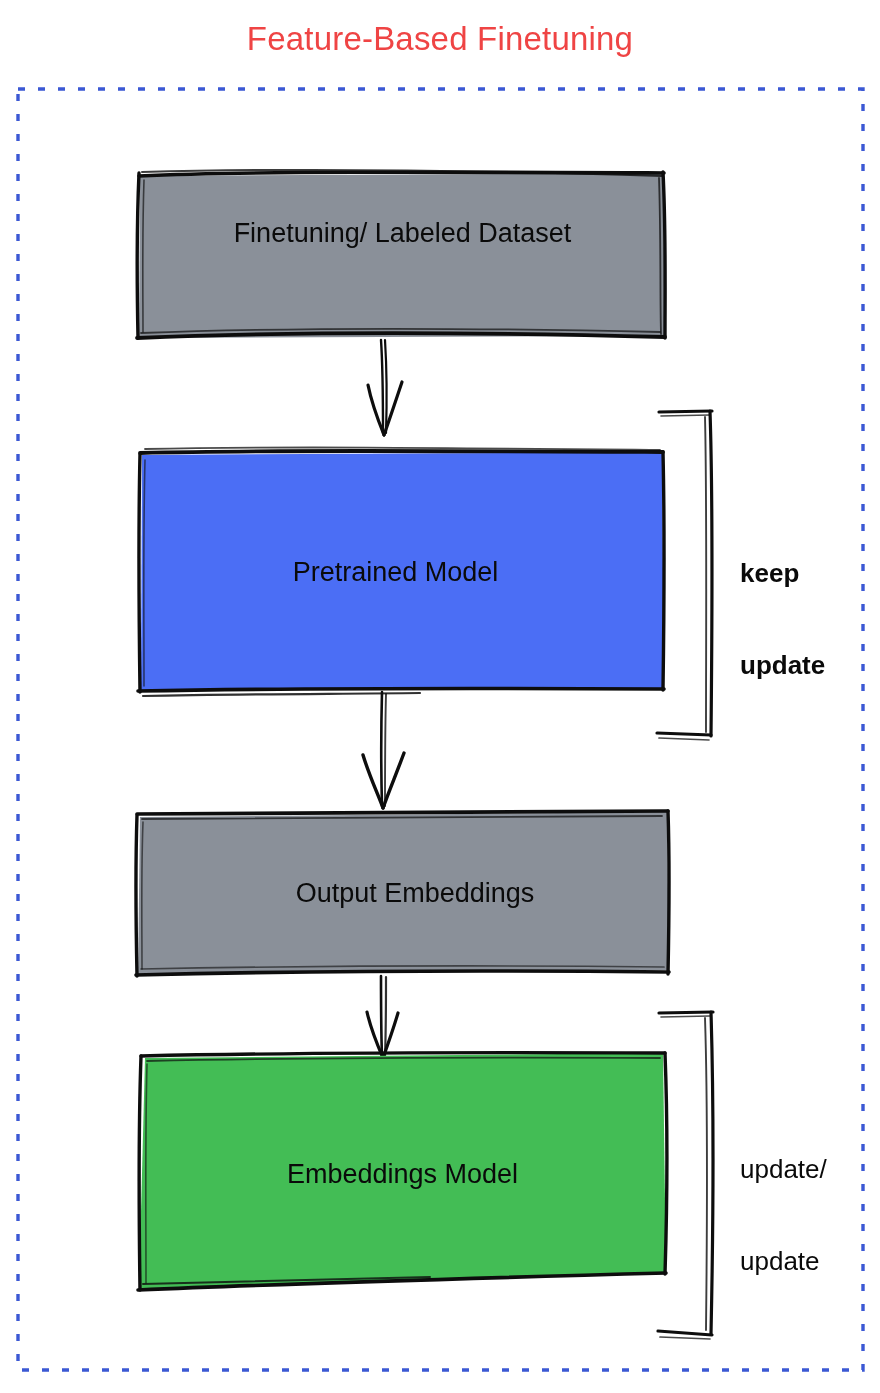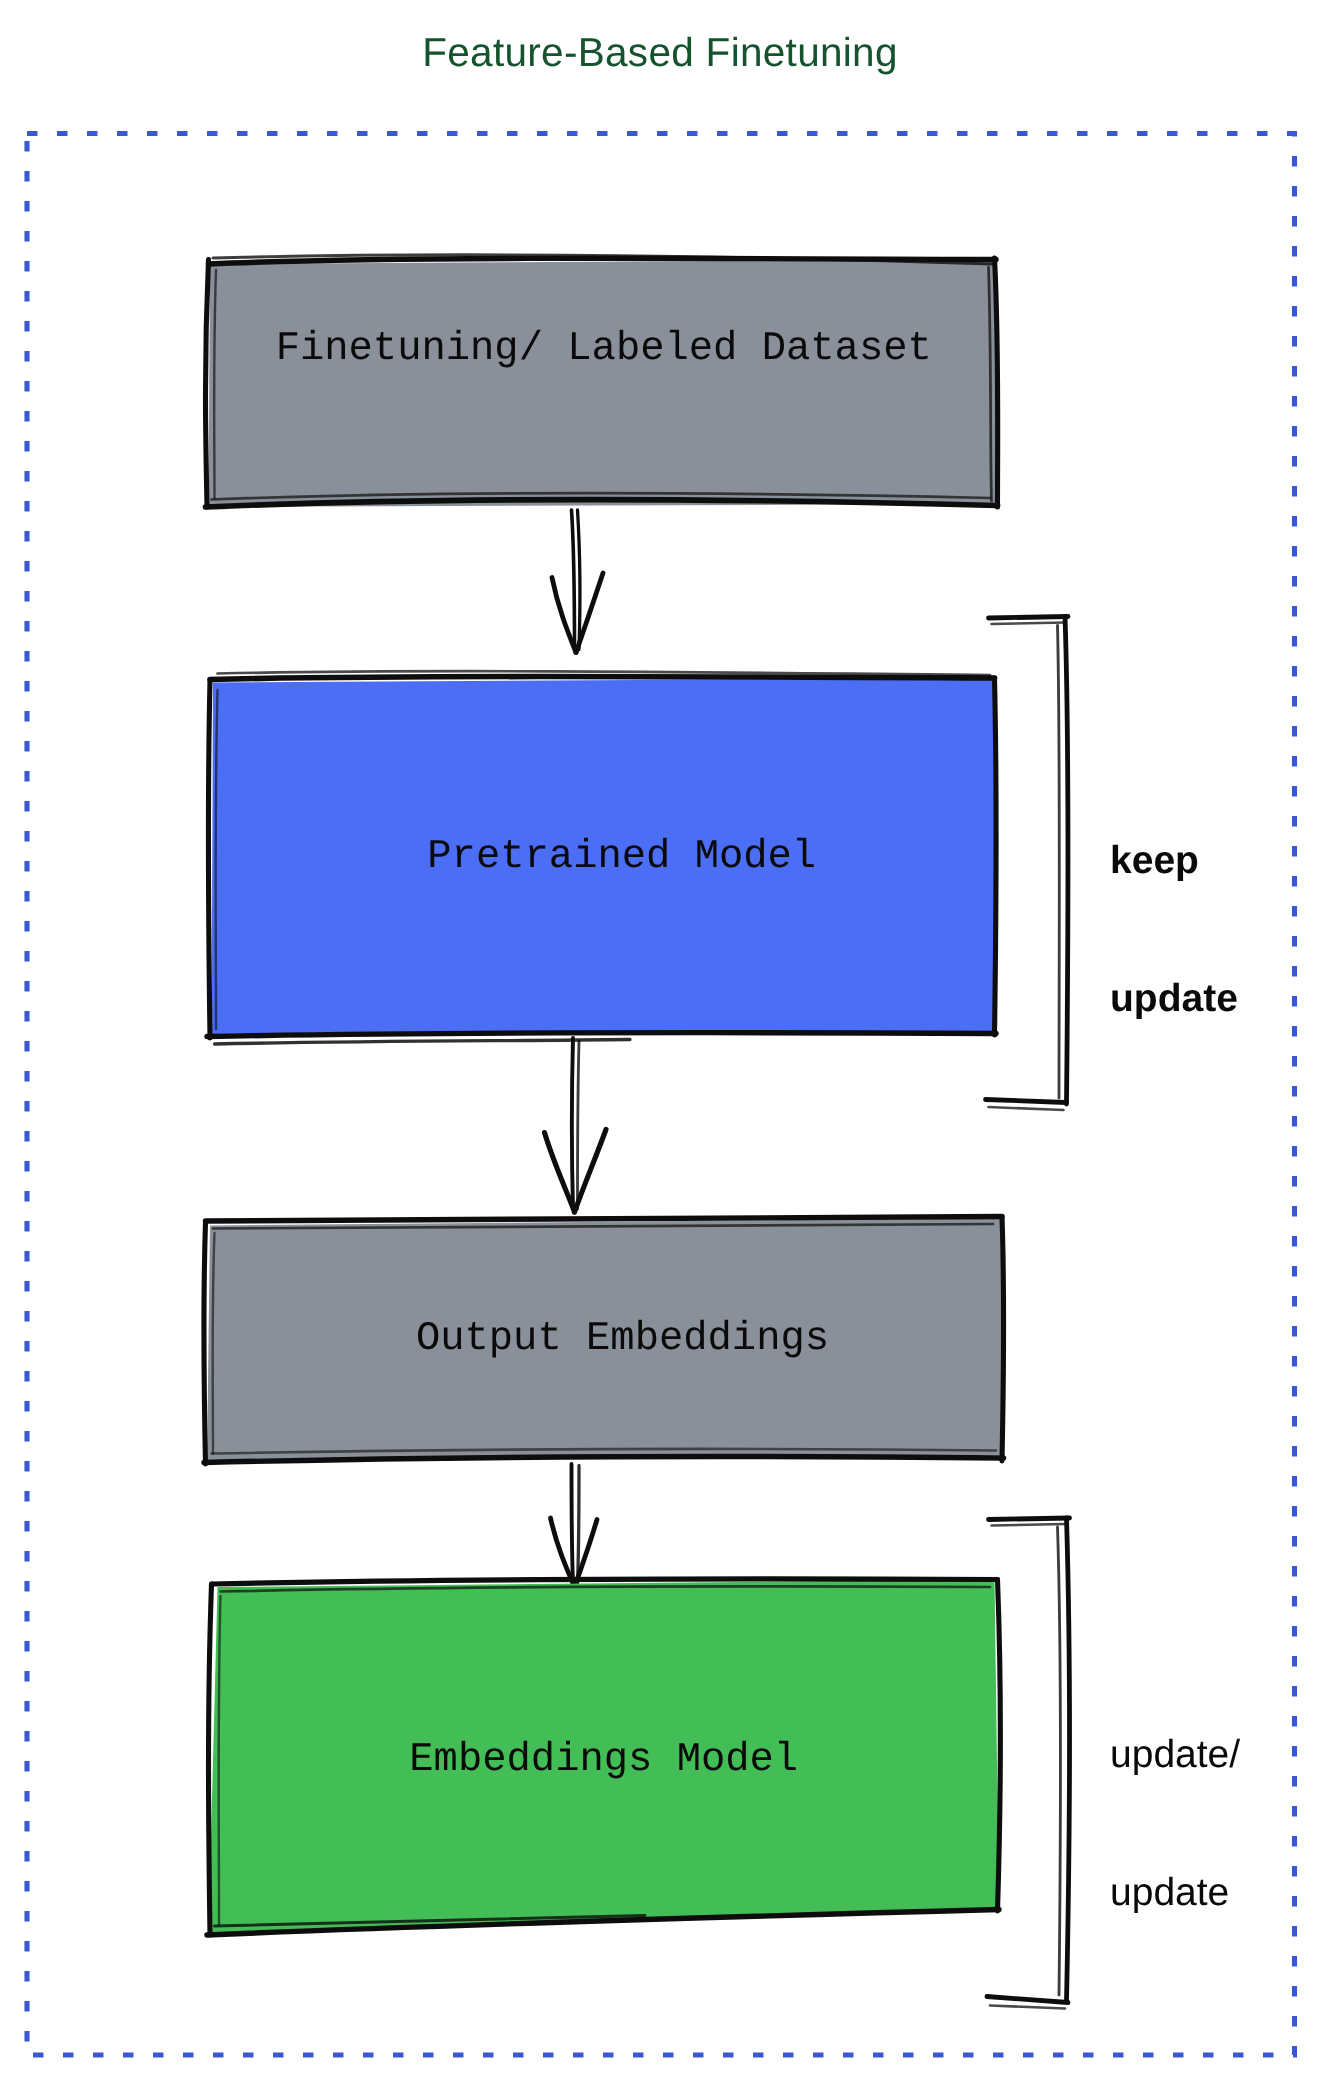--- a/index.html
+++ b/index.html
@@ -23,29 +23,29 @@
     top: 0;
     width: 880px;
     height: 1393px;
   }
   .title-text {
     position: absolute;
     left: 0;
     top: 20px;
     width: 880px;
     text-align: center;
-    font-size: 27px;
+    font-size: 33px;
     font-family: "Liberation Sans", sans-serif;
-    color: #14532d;
+    color: #ef4444;
     letter-spacing: 0.2px;
     white-space: nowrap;
   }
   .node-label {
     position: absolute;
-    font-family: Liberation Mono, monospace;
+    font-family: Liberation Sans, sans-serif;
     color: #0a0a0a;
     font-size: 27px;
     white-space: nowrap;
     text-align: center;
   }
   .bracket-label {
     position: absolute;
     font-family: "Liberation Sans", sans-serif;
     color: #0a0a0a;
     font-size: 26px;
@@ -147,21 +147,21 @@
       <path d="M711,1012 C714,1110 713,1240 711,1334" fill="none" stroke="#0d0d0d" stroke-width="3.2" stroke-linecap="round"></path>
       <path d="M705,1018 C708,1110 707,1240 706,1330" fill="none" stroke="#0d0d0d" stroke-width="1.9" stroke-linecap="round" opacity="0.8"></path>
       <path d="M658,1331 L712,1335" fill="none" stroke="#0d0d0d" stroke-width="3.2" stroke-linecap="round"></path>
       <path d="M660,1337 L710,1339" fill="none" stroke="#0d0d0d" stroke-width="1.7" stroke-linecap="round" opacity="0.75"></path>
     </g>
 
   </svg>
 
   <div class="node-label" style="left:139px; top:218px; width:527px;">Finetuning/ Labeled Dataset</div>
 
-  <div class="node-label" style="left:153px; top:557px; width:523px;">Pretrained Model</div>
+  <div class="node-label" style="left:134px; top:557px; width:523px;">Pretrained Model</div>
 
   <div class="node-label" style="left:150px; top:878px; width:530px;">Output Embeddings</div>
 
   <div class="node-label" style="left:140px; top:1159px; width:525px;">Embeddings Model</div>
 
   <div class="bracket-label" style="left:740px; top:497px;font-weight:bold;">
     <div>keep</div>
     <div>update</div>
   </div>
 

